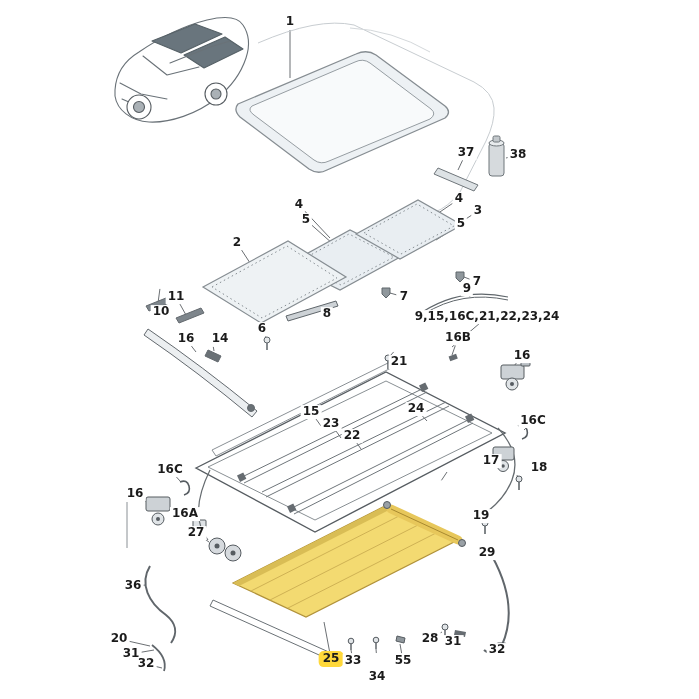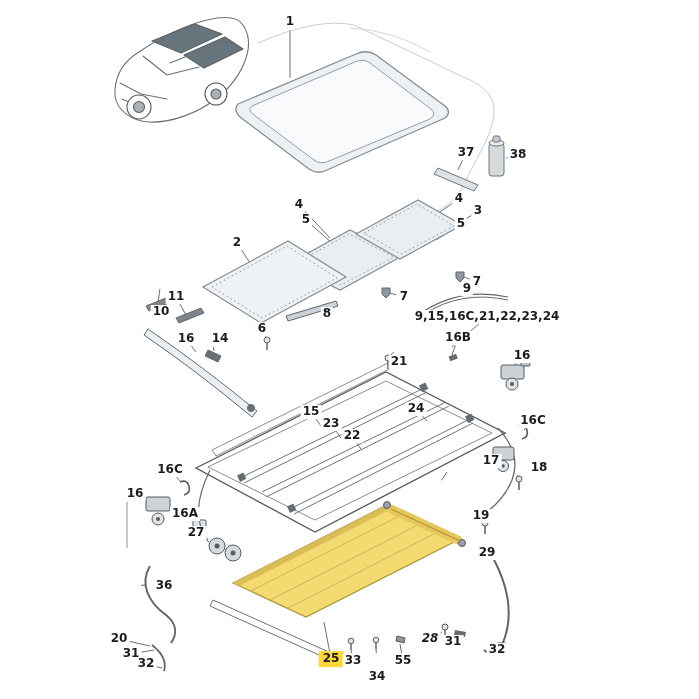--- a/index.html
+++ b/index.html
@@ -21,21 +21,21 @@
     font-weight: bold;
     color: var(--label-text, #1b1b1b);
     background: #ffffff;
     padding: 0 2px;
     line-height: 1.15;
     white-space: nowrap;
     cursor: pointer;
   }
   .part-label.highlight {
     background: var(--hl, #ffd83a);
-    border-radius: 0;
+    border-radius: 5px;
     padding: 1px 4px;
     text-align: center;
   }
   .leader { stroke: #5a5f63; stroke-width: 0.9; }
 </style>
 </head>
 <body>
 
 <div id="stage">
 
@@ -277,26 +277,26 @@
       <div class="part-label" style="left: 331px; top: 424px;">23</div>
       <div class="part-label" style="left: 352px; top: 436px;">22</div>
       <div class="part-label" style="left: 491px; top: 461px;">17</div>
       <div class="part-label" style="left: 539px; top: 468px;">18</div>
       <div class="part-label" style="left: 437px; top: 516px; margin-left: 44px;">19</div>
       <div class="part-label" style="left: 170px; top: 470px;">16C</div>
       <div class="part-label" style="left: 135px; top: 494px;">16</div>
       <div class="part-label" style="left: 185px; top: 514px;">16A</div>
       <div class="part-label" style="left: 196px; top: 533px;">27</div>
       <div class="part-label" style="left: 487px; top: 509px; margin-top: 44px;">29</div>
-      <div class="part-label" style="left: 133px; top: 586px; margin-left: 31px;">36</div>
+      <div class="part-label" style="left: 133px; top: 586px;">36</div>
       <div class="part-label" style="left: 119px; top: 639px;">20</div>
       <div class="part-label" style="left: 131px; top: 654px;">31</div>
       <div class="part-label" style="left: 146px; top: 664px;">32</div>
       <div class="part-label highlight" style="left: 331px; top: 659px;">25</div>
       <div class="part-label" style="left: 353px; top: 661px;">33</div>
       <div class="part-label" style="left: 377px; top: 677px; text-align: right;">34</div>
       <div class="part-label" style="left: 403px; top: 661px;">55</div>
-      <div class="part-label" style="left: 430px; top: 639px; font-style: italic;">28</div>
+      <div class="part-label" style="left: 430px; top: 639px;">28</div>
       <div class="part-label" style="left: 453px; top: 642px;">31</div>
       <div class="part-label" style="left: 497px; top: 650px;">32</div>
     </div>
 
 </div>
 
 </body></html>

